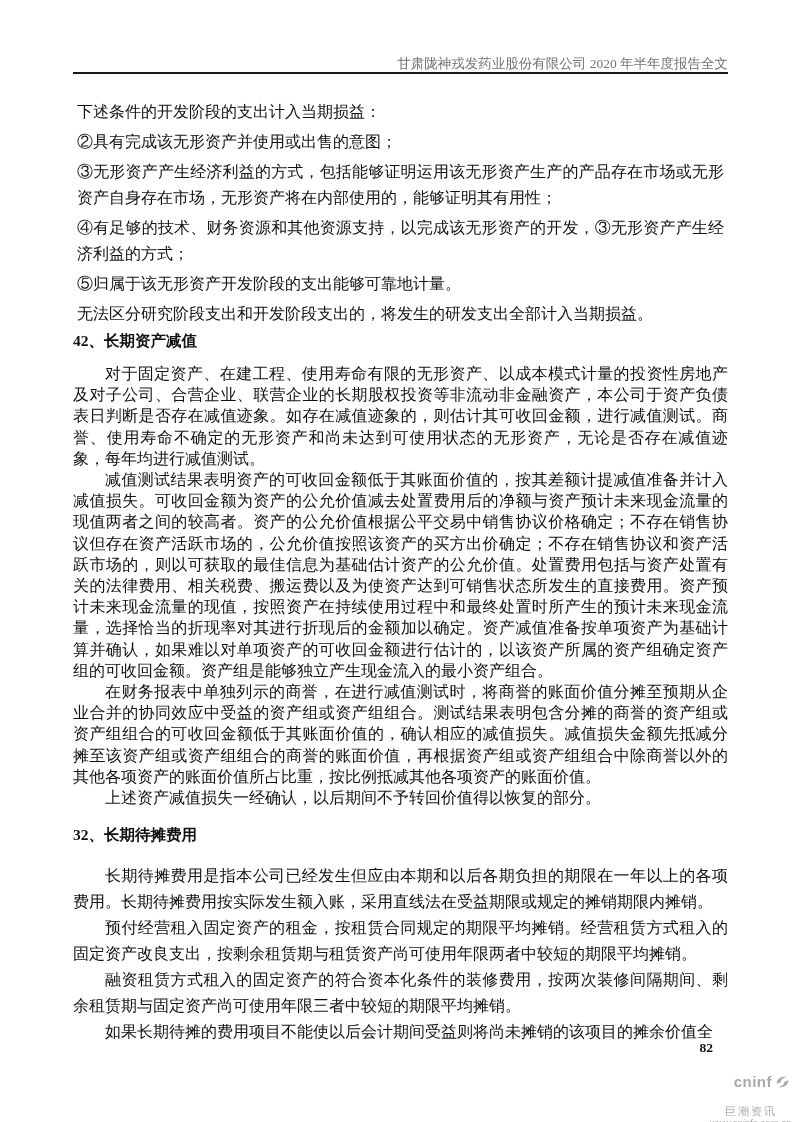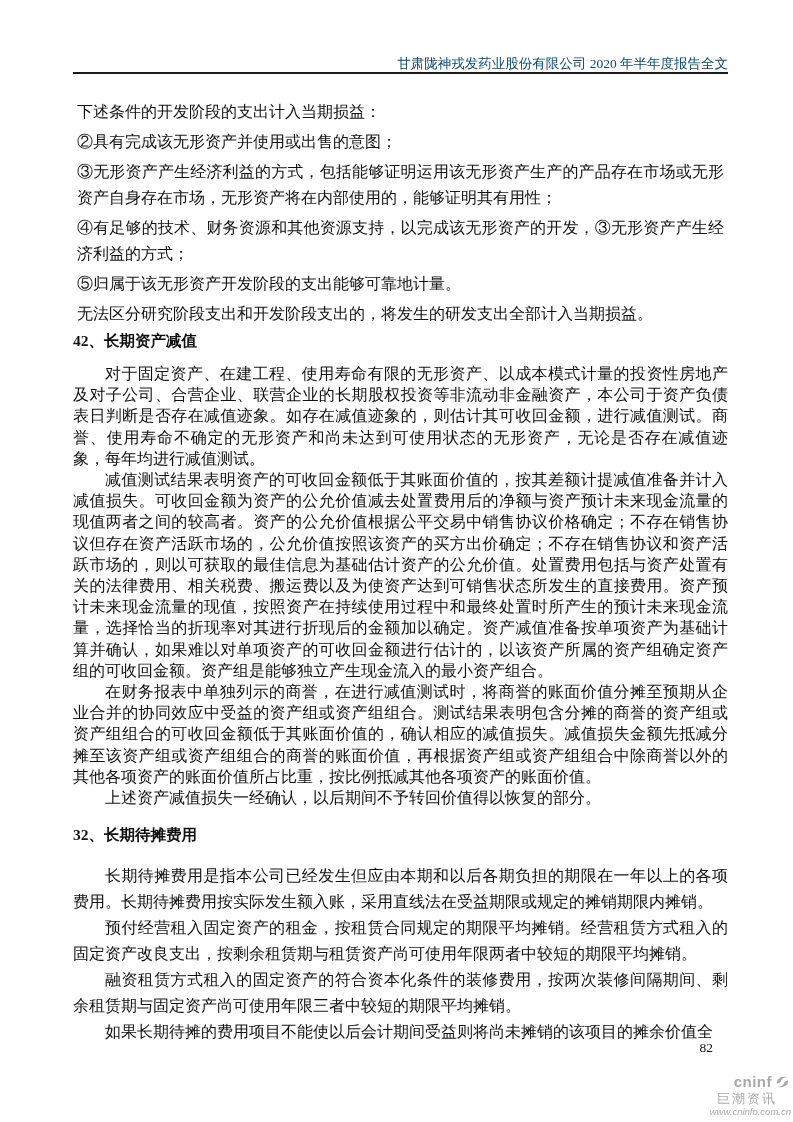--- a/index.html
+++ b/index.html
@@ -3,21 +3,21 @@
 <meta charset="utf-8">
 <style>
   html,body { margin:0; padding:0; background:#e8e8e8; }
   .page {
     position:relative; width:793px; height:1122px; margin:0 auto;
     background:#ffffff; overflow:hidden; color:#111;
     font-family:"Liberation Serif","DejaVu Serif",serif;
   }
   .header-title {
     position:absolute; top:55px; left:73px; width:655px;
-    text-align:right; font-size:13.5px; color:#0c4a6e; white-space:nowrap;
+    text-align:right; font-size:13.5px; color:#737373; white-space:nowrap;
   }
   .header-rule {
     position:absolute; top:72px; left:73px; width:655px; height:0;
     border-top:2px solid #1a1a1a;
   }
   .content {
     position:absolute; top:95px; left:73px; width:655px;
     font-size:16px; text-align:justify; text-justify:inter-ideograph;
   }
   .intro { line-height:26px; }
@@ -25,32 +25,32 @@
   .sec-heading {
     font-size:15.5px; font-weight:bold; margin:0; line-height:20px;
   }
   .sec-heading.h31 { margin-top:4px; }
   .sec-heading.h32 { margin-top:17px; }
   .sec-body p { margin:0; text-indent:2em; }
   .sec-body.s31 { margin-top:12px; line-height:21.2px; }
   .sec-body.s32 { margin-top:18px; line-height:26px; }
   .page-number {
     position:absolute; top:1040px; left:73px; width:640px;
-    text-align:right; font-size:13.5px; color:#111;
+    text-align:right; font-size:13.5px; color:#111;font-weight:bold;
   }
   .logo {
     position:absolute; top:1074px; right:2px; width:86px;
     color:#a9a9a9; text-align:right;
     font-family:"Liberation Sans","DejaVu Sans",sans-serif;
     line-height:1.1;
   }
   .logo-top { display:flex; align-items:center; justify-content:flex-end; gap:2px;text-align:right; }
   .logo-brand { font-size:15px; font-weight:bold; letter-spacing:0.5px; }
   .logo-swirl { width:17px; height:16px; }
-  .logo-cn { font-size:13px; letter-spacing:2px; margin-top:1px; padding-right:14px; }
+  .logo-cn { font-size:11px; letter-spacing:2px; margin-top:14px; padding-right:14px; }
   .logo-url { font-size:9.5px; margin-top:1px; white-space:nowrap;font-style:italic; }
 </style>
 </head>
 <body>
 
 <div class="page">
 
   <div class="header-title">甘肃陇神戎发药业股份有限公司 2020 年半年度报告全文</div>
   <div class="header-rule"></div>
 

